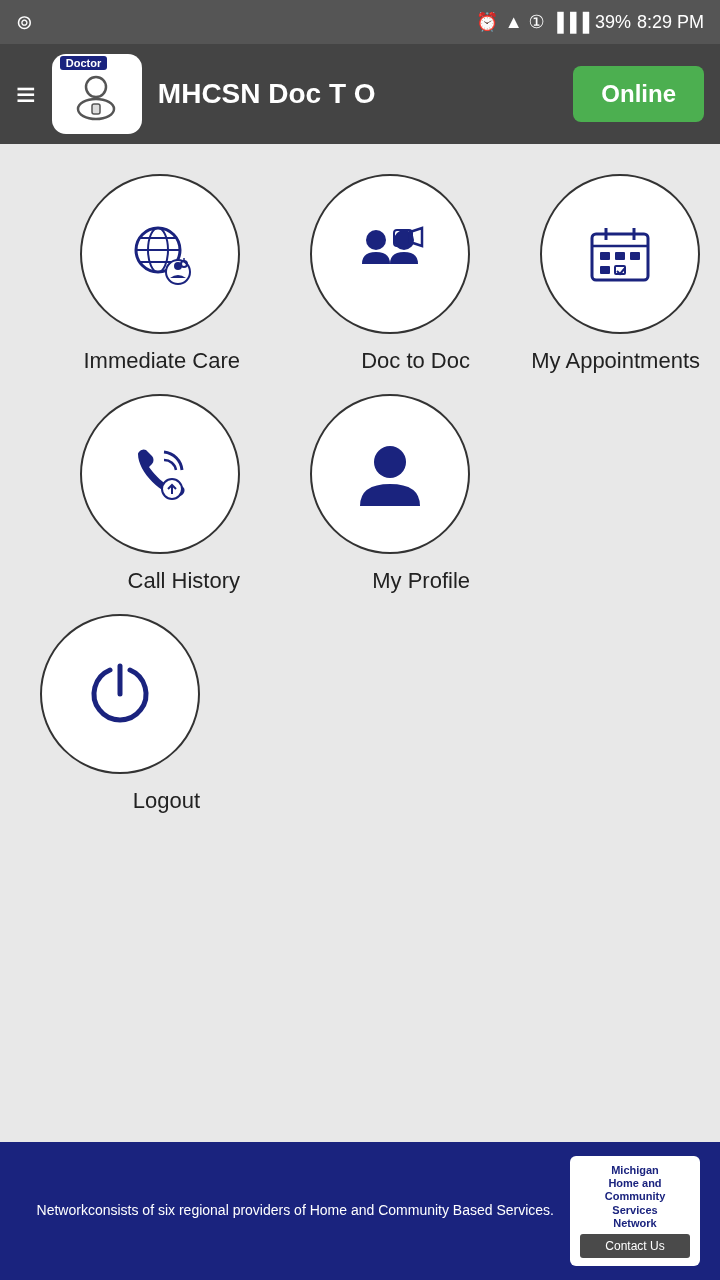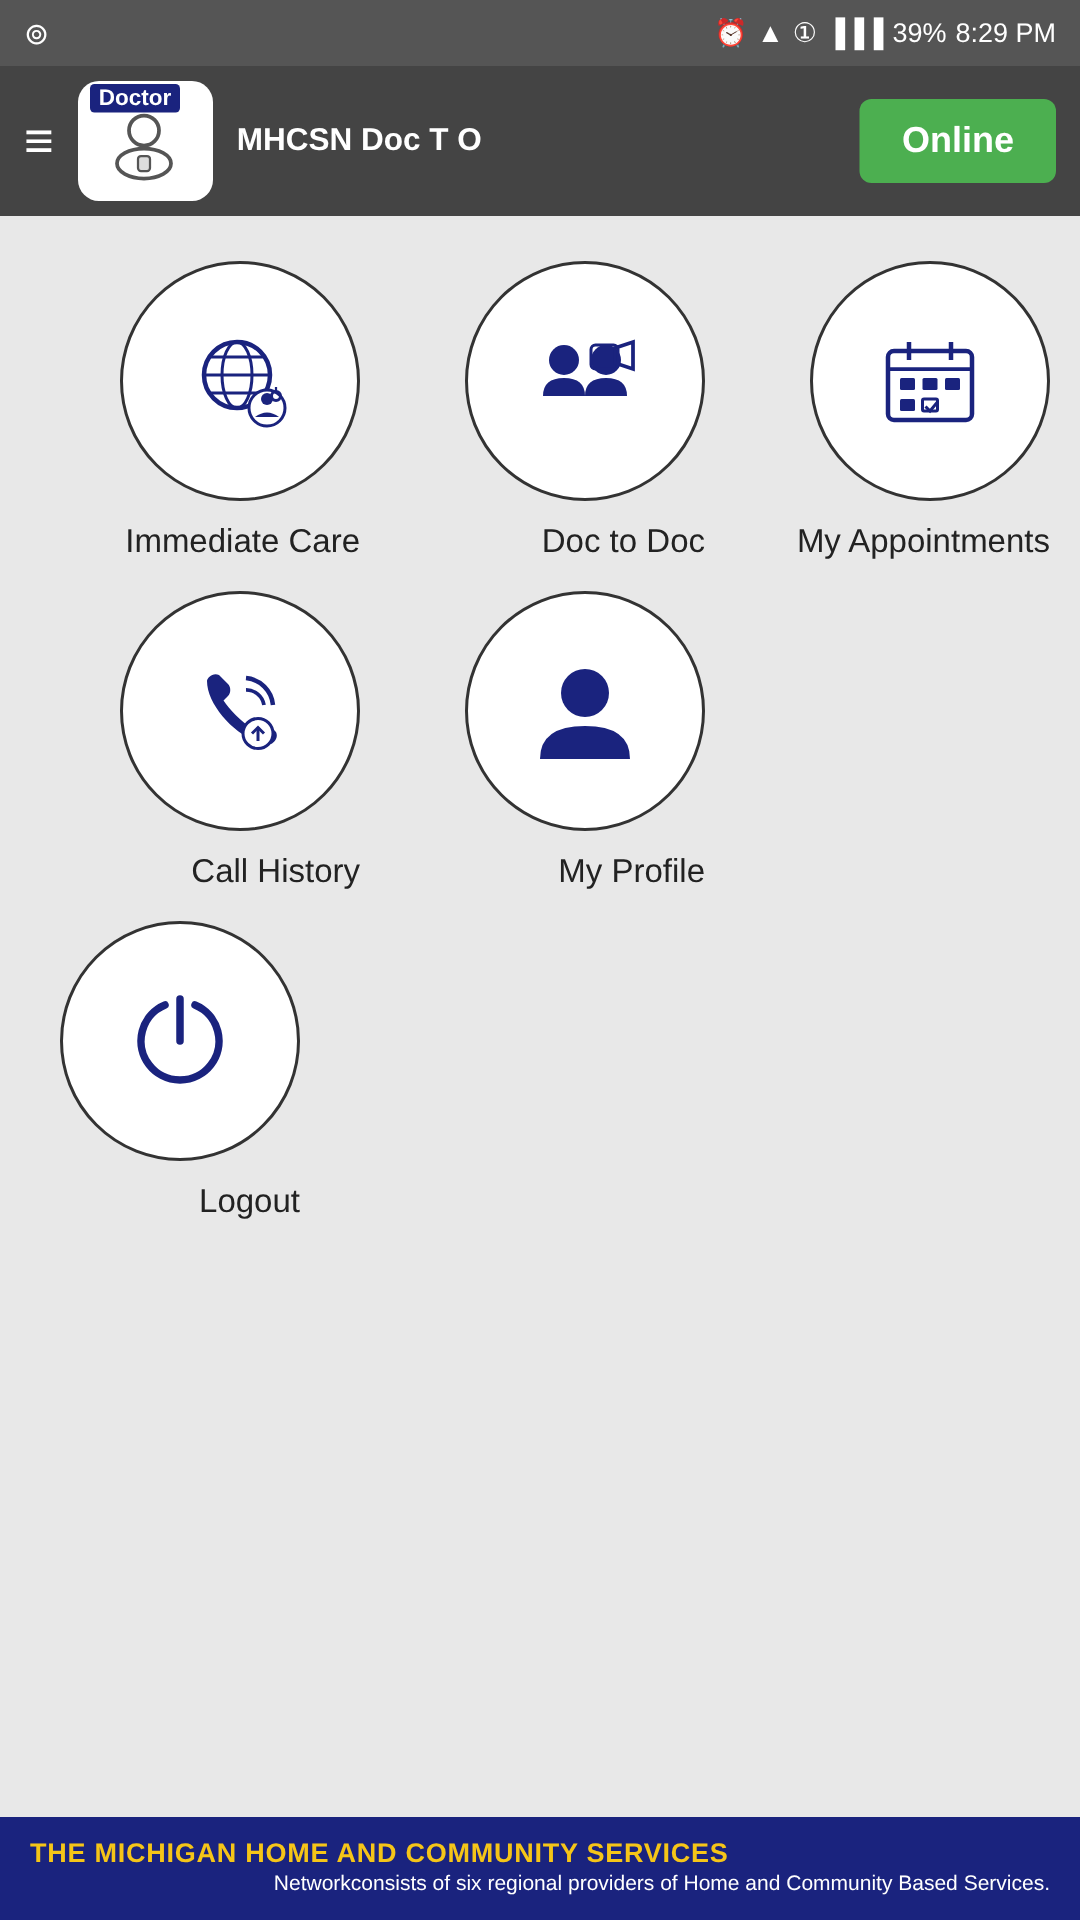--- a/index.html
+++ b/index.html
@@ -53,33 +53,33 @@
       overflow: hidden;
       position: relative;
       flex-shrink: 0;
     }
     .logo-badge {
       position: absolute;
       top: 2px;
       left: 8px;
       background: #1a237e;
       color: white;
-      font-size: 15px;
+      font-size: 11px;
       padding: 1px 6px;
       border-radius: 3px;
       font-weight: bold;
     }
     .logo-icon {
       font-size: 32px;
       margin-top: 12px;
       color: #555;
     }
     .app-title {
       color: white;
-      font-size: 21px;
+      font-size: 28px;
       font-weight: bold;
       flex: 1;
     }
     .online-btn {
       background: #4caf50;
       color: white;
       border: none;
       border-radius: 8px;
       padding: 14px 28px;
       font-size: 24px;
@@ -309,16 +309,19 @@
         </svg>
       </div>
       <span class="item-label">Logout</span>
     </div>
   </div>
 
 </div>
 
 <div class="footer-banner">
   <div class="footer-text-block">
-    <div class="footer-title">THE MICHIGAN HOME AND COMMUNITY SERVICES</div>
     <div class="footer-subtitle">Networkconsists of six regional providers of Home and Community Based Services.</div>
   </div>
+  <div class="footer-logo-block">
+    <div class="footer-logo-title">Michigan<br>Home and<br>Community<br>Services<br>Network</div>
+    <button class="footer-contact-btn">Contact Us</button>
+  </div>
 </div>
 
 </body></html>

